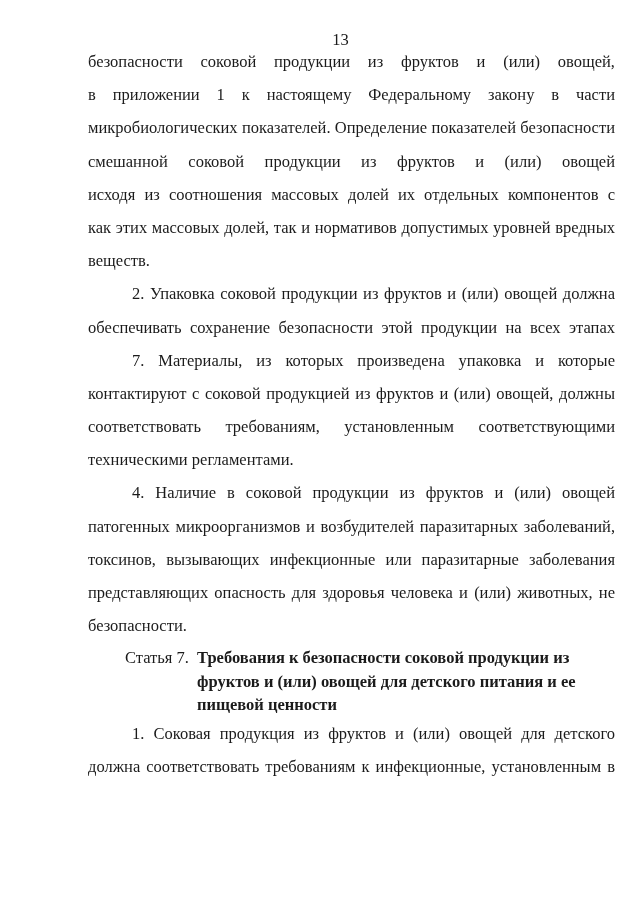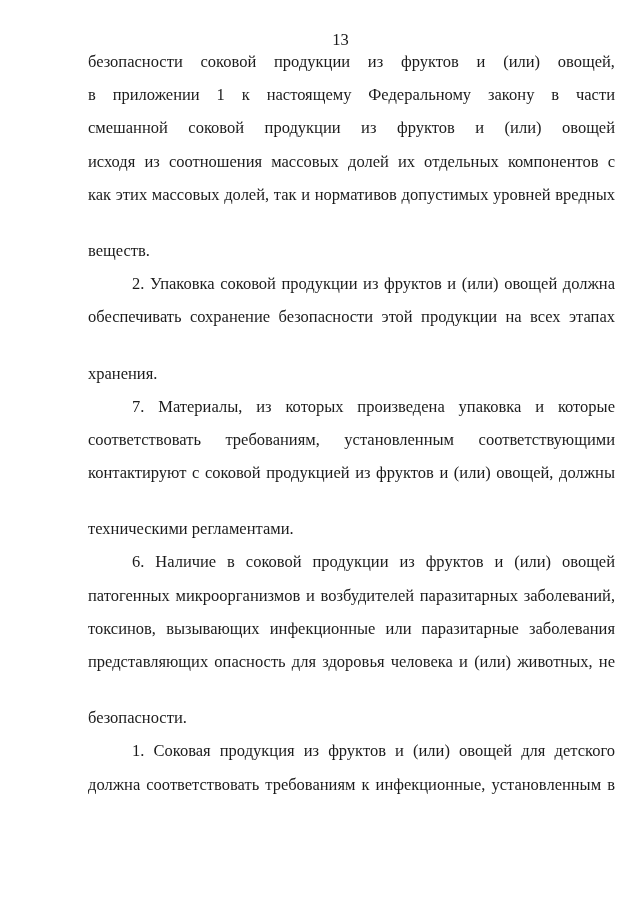--- a/index.html
+++ b/index.html
@@ -36,21 +36,21 @@
   }
   .para { margin: 0; }
   .para .line {
     height: 33.2px;
     overflow: hidden;
     white-space: normal;
   }
   
   .line.jl { text-align: justify; text-align-last: justify; }
   
-  .line.ll { text-align: left; text-align-last: left; margin-top: 23px; }
+  .line.ll { text-align: left; text-align-last: left; }
   .para.indent .line:first-child { text-indent: 44px; }
 
   .heading {
     display: flex;
     margin-top: 4px;
     line-height: 23.5px;
     text-align: left;
     text-align-last: left;
   }
   .h-label {
@@ -67,41 +67,45 @@
 </style>
 </head>
 <body>
 
 <div class="page">
   <div class="pagenum">13</div>
   <div class="docbody" id="doc-body">
       <div class="para">
         <div class="line jl">безопасности соковой продукции из фруктов и (или) овощей, установленным</div>
         <div class="line jl">в приложении 1 к настоящему Федеральному закону в части гигиенических и</div>
+        <div class="line jl">микробиологических показателей. Определение показателей безопасности</div>
         <div class="line jl">смешанной соковой продукции из фруктов и (или) овощей осуществляется</div>
         <div class="line jl">исходя из соотношения массовых долей их отдельных компонентов с учетом</div>
         <div class="line jl">как этих массовых долей, так и нормативов допустимых уровней вредных</div>
         <div class="line ll">веществ.</div>
       </div>
       <div class="para indent">
         <div class="line jl">2. Упаковка соковой продукции из фруктов и (или) овощей должна</div>
         <div class="line jl">обеспечивать сохранение безопасности этой продукции на всех этапах</div>
-        <div class="line ll">хранения.</div>
       </div>
       <div class="para indent">
         <div class="line jl">7. Материалы, из которых произведена упаковка и которые</div>
+        <div class="line jl">контактируют с соковой продукцией из фруктов и (или) овощей, должны</div>
         <div class="line jl">соответствовать требованиям, установленным соответствующими</div>
-        <div class="line jl">контактируют с соковой продукцией из фруктов и (или) овощей, должны</div>
         <div class="line ll">техническими регламентами.</div>
       </div>
       <div class="para indent">
-        <div class="line jl">6. Наличие в соковой продукции из фруктов и (или) овощей</div>
+        <div class="line jl">4. Наличие в соковой продукции из фруктов и (или) овощей</div>
         <div class="line jl">патогенных микроорганизмов и возбудителей паразитарных заболеваний, их</div>
         <div class="line jl">токсинов, вызывающих инфекционные или паразитарные заболевания либо</div>
         <div class="line jl">представляющих опасность для здоровья человека и (или) животных, не</div>
         <div class="line ll">безопасности.</div>
+      </div>
+      <div class="heading">
+        <div class="h-label">Статья 7.</div>
+        <div class="h-title">Требования к безопасности соковой продукции из<br>фруктов и (или) овощей для детского питания и ее<br>пищевой ценности</div>
       </div>
       <div class="para indent">
         <div class="line jl">1. Соковая продукция из фруктов и (или) овощей для детского питания</div>
         <div class="line jl">должна соответствовать требованиям к инфекционные, установленным в</div>
       </div>
     </div>
 </div>
 
 </body></html>

